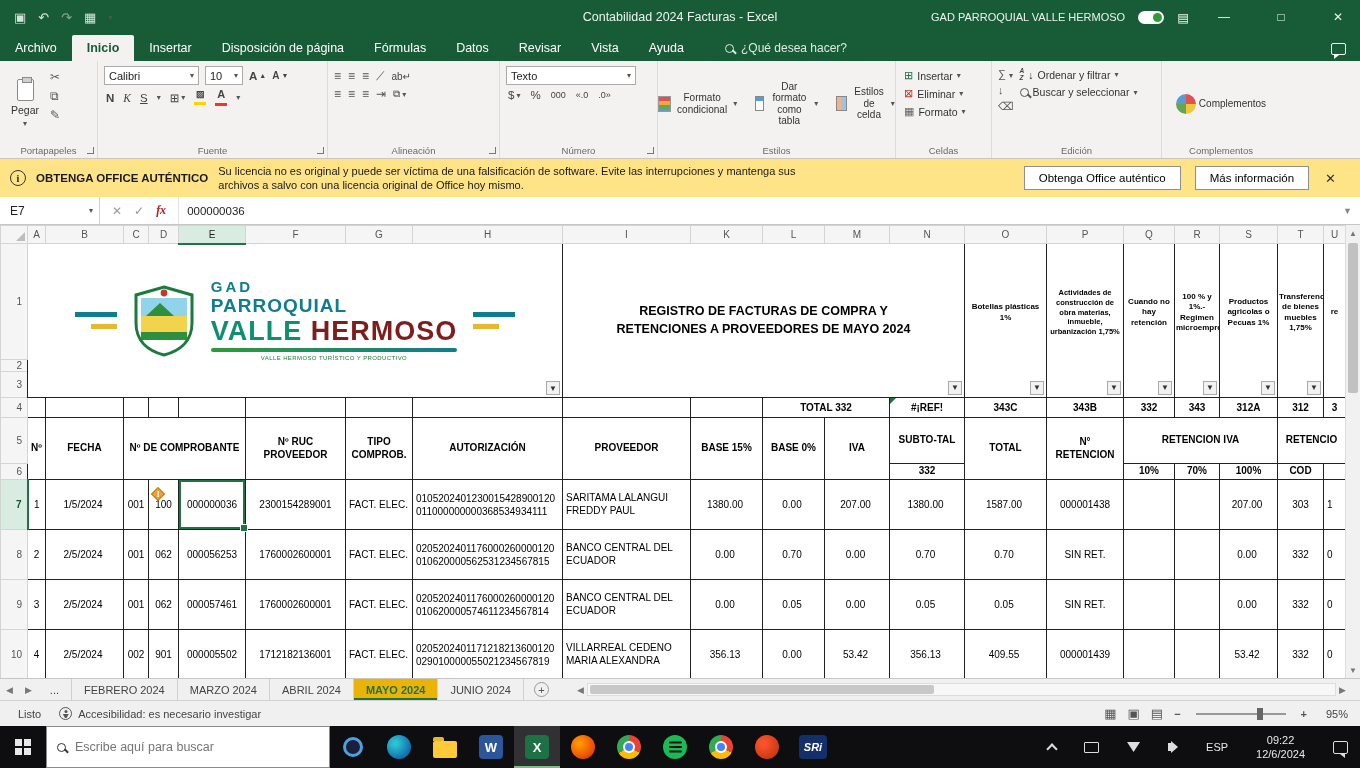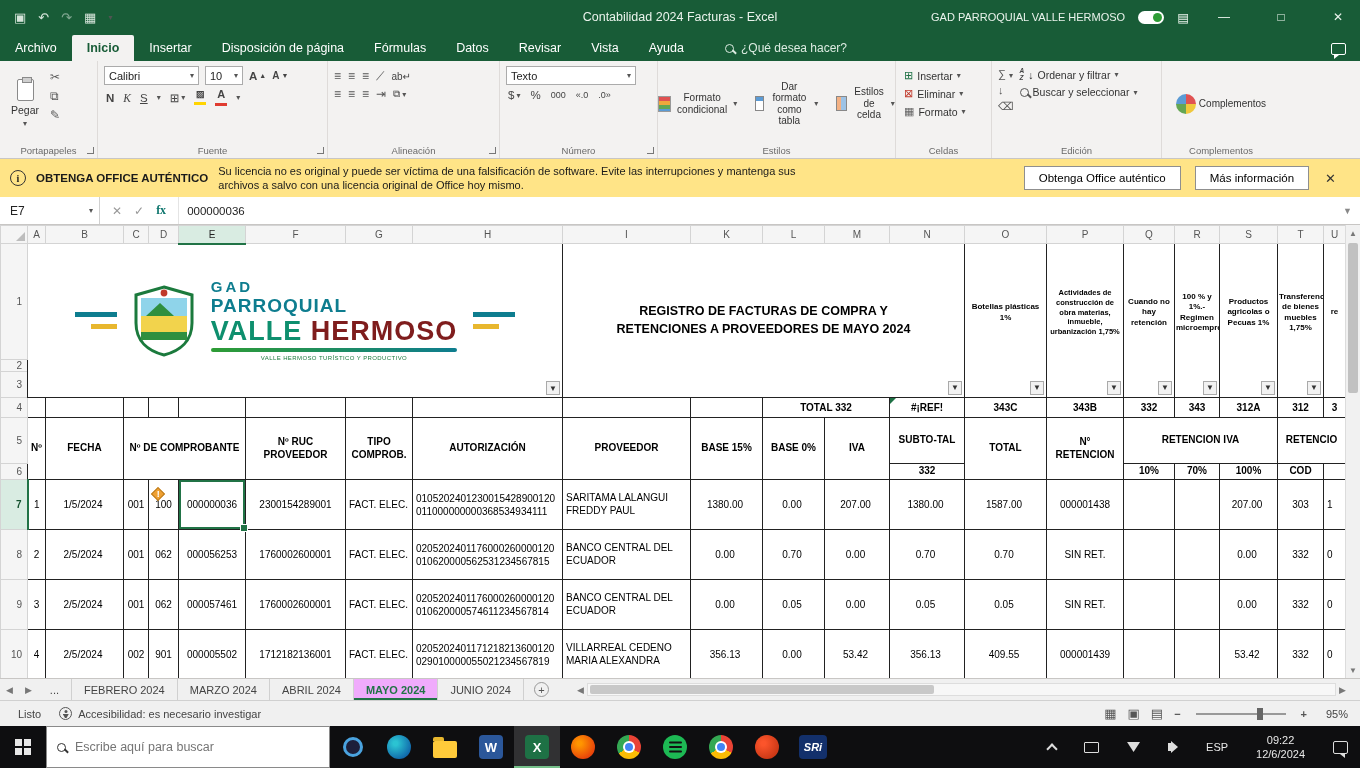--- a/index.html
+++ b/index.html
@@ -66,21 +66,21 @@
   .msg-text{max-width:600px;line-height:1.3}
   .msg-btn{background:#fff;border:1px solid #8f8f8f;padding:5px 14px;font-size:11.5px;margin-left:14px;white-space:nowrap}
   .msg-btn:first-of-type{margin-left:auto}
   .msg-close{padding:0 14px 0 16px;font-size:13px;color:#333}
 
   
   .fbar{position:absolute;top:197px;left:0;right:0;height:28px;background:#fff;border-bottom:1px solid #c8c6c4;display:flex;align-items:stretch;font-size:12px;color:#222}
   .namebox{width:100px;border-right:1px solid #d0d0d0;display:flex;align-items:center;padding:0 6px 0 10px}
   .namebox .caret{margin-left:auto}
   .fx-btns{display:flex;align-items:center;gap:12px;padding:0 12px;color:#999;border-right:1px solid #e4e4e4}
-  .fx{font-family:"Liberation Serif",serif;color:#0f766e;font-weight:bold}
+  .fx{font-family:"Liberation Serif",serif;font-style:italic;color:#b91c1c;font-weight:bold}
   .fvalue{flex:1;display:flex;align-items:center;padding-left:8px;font-size:11.5px}
   .fexpand{display:flex;align-items:center;padding:0 8px;color:#888;font-size:9px}
 
   
   #gridwrap{position:absolute;top:225px;left:0;width:1345px;height:453px;overflow:hidden;background:#fff}
   table{border-collapse:collapse;table-layout:fixed;width:1345px}
   td{overflow:hidden;white-space:nowrap;vertical-align:middle;padding:0 2px;font-size:10px;color:#000}
   .rn{background:#f5f5f5;border:1px solid #d4d4d4;color:#555;text-align:right;padding-right:5px}
   .rn.sel{background:#d9ece2;border-right:2px solid #217346;color:#14522f;font-weight:bold}
   .ch{background:#f5f5f5;border:1px solid #d4d4d4;color:#555;text-align:center;padding:0}
@@ -123,21 +123,21 @@
   .vscroll{position:absolute;top:225px;right:0;width:15px;height:453px;background:#f1f1f1;border-left:1px solid #dcdcdc}
   .vs-btn{height:16px;display:flex;align-items:center;justify-content:center;font-size:8px;color:#777}
   .vs-thumb{position:absolute;top:18px;left:2px;right:2px;height:150px;background:#c1c1c1;border-radius:2px}
   .vs-down{position:absolute;bottom:0;left:0;right:0}
 
   
   .tabsrow{position:absolute;top:678px;left:0;right:0;height:22px;background:#f0f0f0;border-top:1px solid #c8c6c4;display:flex;align-items:stretch;font-size:11px;color:#444}
   .snav{display:flex;align-items:center;padding:0 6px;color:#777;font-size:9px}
   .stab{display:flex;align-items:center;padding:0 12px;border-right:1px solid #d0d0d0;white-space:nowrap}
   #sheet-tabs{display:flex;align-items:stretch}
-  .stab.active{background:#f0abfc;color:#217346;font-weight:bold;box-shadow:inset 0 -2px 0 #217346}
+  .stab.active{background:#eab308;color:#217346;font-weight:bold;box-shadow:inset 0 -2px 0 #217346}
   .addsheet{display:flex;align-items:center;justify-content:center;margin:0 10px;color:#555}
   .addsheet i{width:15px;height:15px;border:1px solid #999;border-radius:50%;display:flex;align-items:center;justify-content:center;font-style:normal;font-size:11px}
   .hscroll{flex:1;display:flex;align-items:center;gap:3px;margin:4px 14px 4px 18px}
   .hs-track{flex:1;height:13px;background:#f7f7f7;border:1px solid #ddd;position:relative}
   .hs-thumb{position:absolute;left:2px;top:1px;bottom:1px;width:46%;background:#c8c8c8;border-radius:2px}
   .hs-arrow{font-size:9px;color:#777}
 
   
   .statusbar{position:absolute;top:700px;left:0;right:0;height:26px;background:#f0f0f0;border-top:1px solid #d0d0d0;display:flex;align-items:center;font-size:11px;color:#444}
   .sb-mode{padding:0 18px}

